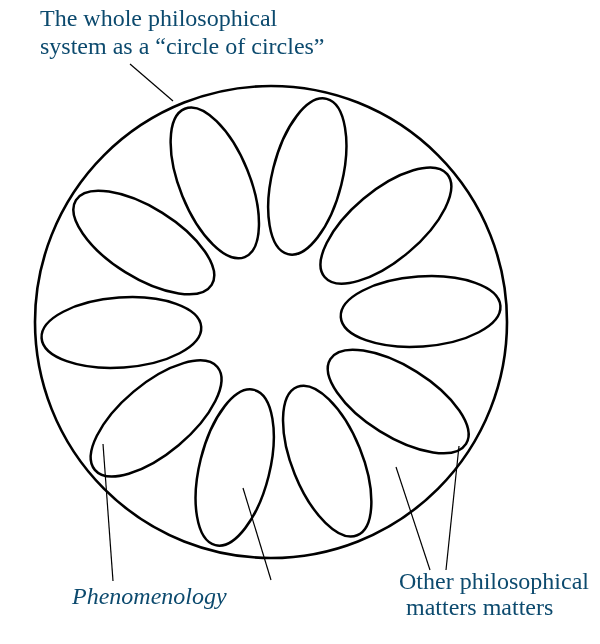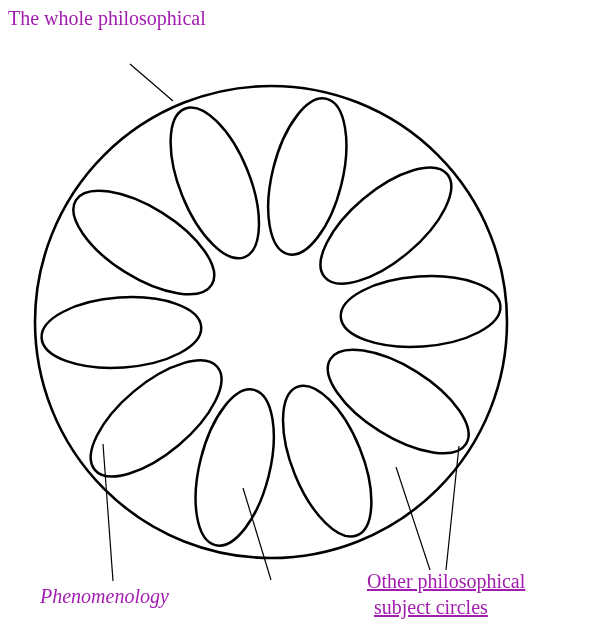--- a/index.html
+++ b/index.html
@@ -15,30 +15,31 @@
     background: #ffffff;
     overflow: hidden;
   }
   svg.diagram {
     position: absolute;
     left: 0;
     top: 0;
   }
   .label {
     position: absolute;
-    color: #a21caf;
-    font-size: 20px;
+    color: #0c4a6e;
+    font-size: 24px;
     line-height: 28px;
     white-space: nowrap;
+    margin-left: 32px;
   }
   .title-block { left: 8px; top: 4px; }
   .title-block span { display: block; }
   .lbl-phenomenology { left: 40px; top: 582px; font-style: italic; }
   .lbl-logic { left: 260px; top: 582px; }
-  .lbl-other { left: 367px; top: 568px; line-height: 26px; text-decoration: underline; }
+  .lbl-other { left: 367px; top: 568px; line-height: 26px; }
   .lbl-other span { display: block; }
   .lbl-other span + span { padding-left: 7px; }
 </style>
 </head>
 <body>
 
 <div class="stage">
 
   <svg class="diagram" width="600" height="644" viewBox="0 0 600 644">
 
@@ -59,23 +60,24 @@
 
     <line x1="130" y1="64" x2="173" y2="101" stroke="#000000" stroke-width="1.2"></line>
     <line x1="103" y1="444" x2="113" y2="581" stroke="#000000" stroke-width="1.2"></line>
     <line x1="243" y1="488" x2="271" y2="580" stroke="#000000" stroke-width="1.2"></line>
     <line x1="430" y1="570" x2="396" y2="467" stroke="#000000" stroke-width="1.2"></line>
     <line x1="446" y1="570" x2="459" y2="446" stroke="#000000" stroke-width="1.2"></line>
   </svg>
 
   <div class="label title-block">
     <span>The whole philosophical</span>
+    <span>system as a “circle of circles”</span>
   </div>
 
   <div class="label lbl-phenomenology">Phenomenology</div>
 
 
   <div class="label lbl-other">
     <span>Other philosophical</span>
-    <span>subject circles</span>
+    <span>matters matters</span>
   </div>
 
 </div>
 
 </body></html>

